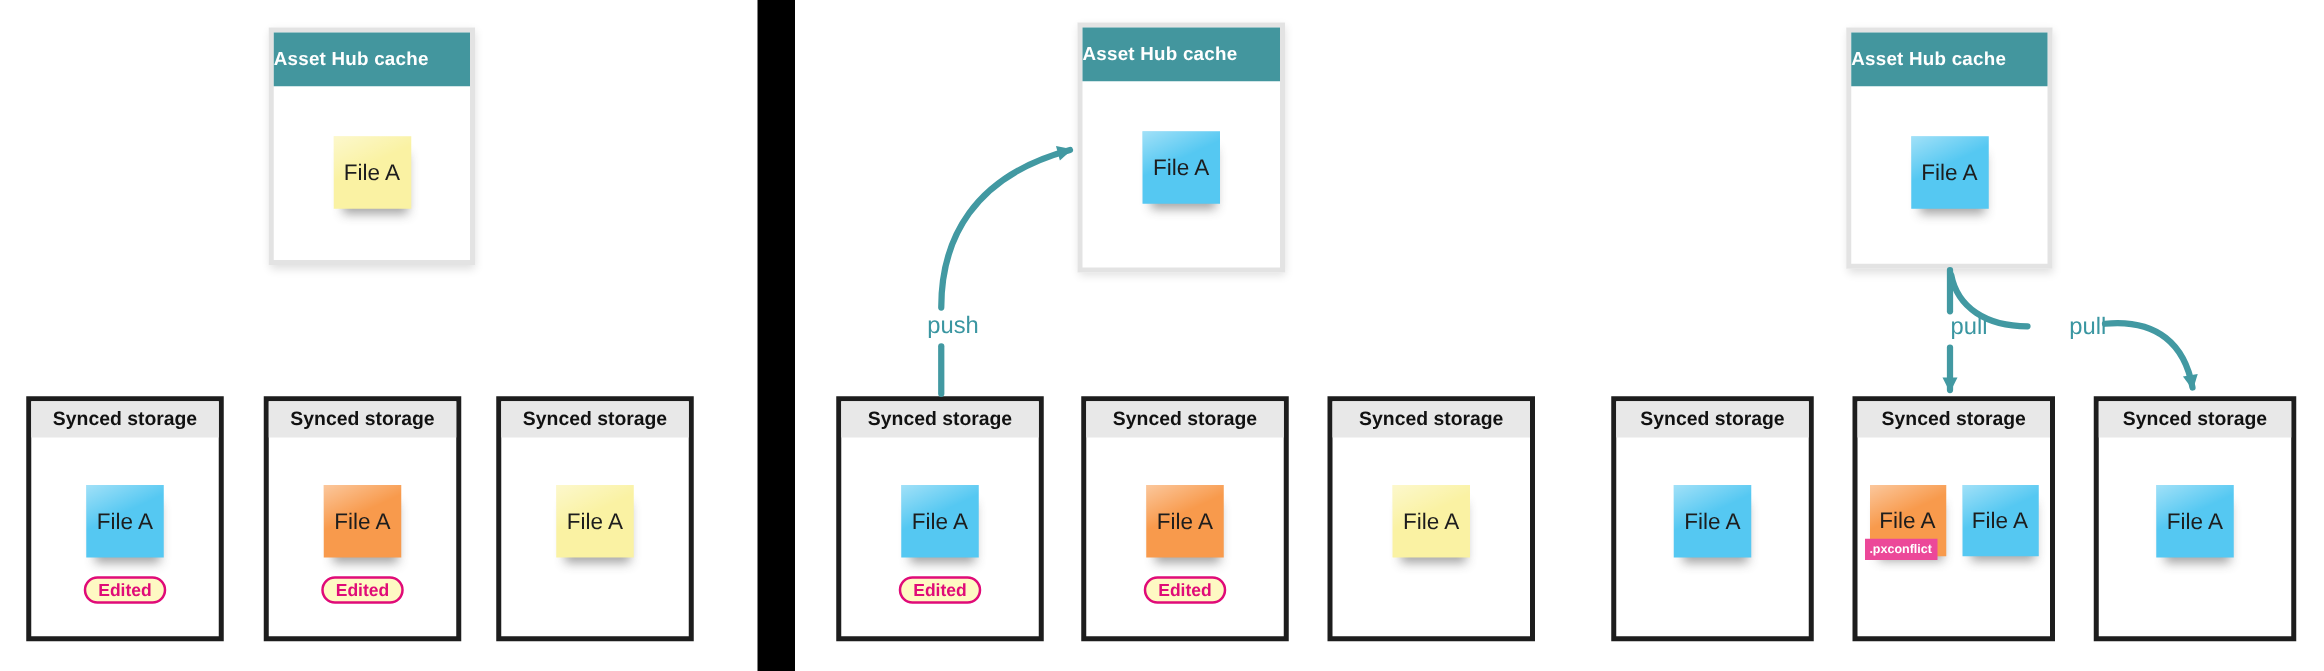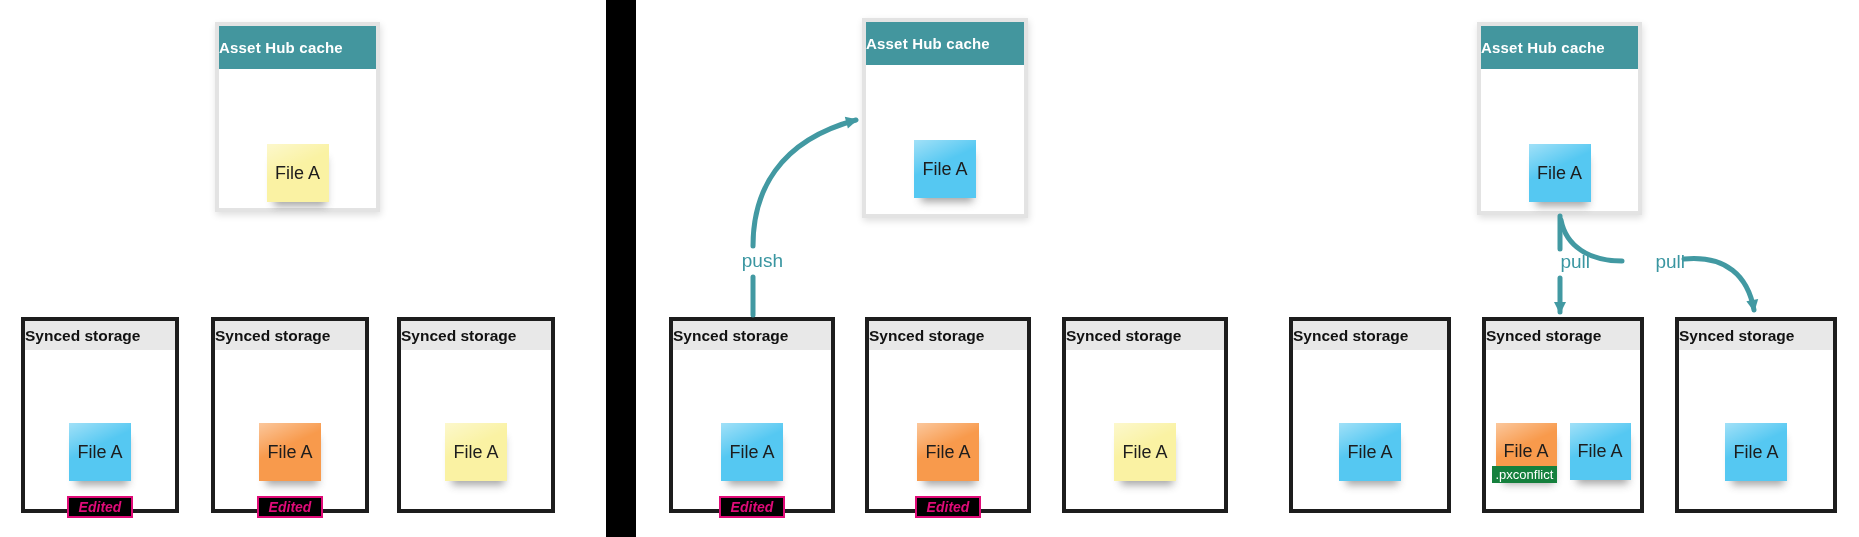--- a/index.html
+++ b/index.html
@@ -19,43 +19,42 @@
     display:flex;align-items:center;letter-spacing:0.2px;
   }
   .cache-body{flex:1;display:flex;justify-content:center;align-items:flex-start;padding-top:40px;}
   
   .storage{
     position:absolute;top:317px;height:196px;background:#fff;border:4px solid #1d1d1d;
     box-sizing:border-box;display:flex;flex-direction:column;
   }
   .storage-header{
     flex:none;height:29px;background:#e8e8e8;color:#111;font-weight:bold;font-size:15.5px;
-    display:flex;align-items:center;justify-content:flex-start;
+    display:flex;align-items:center;justify-content:center;
   }
   .storage-body{flex:1;display:flex;flex-direction:column;align-items:center;padding-top:38px;}
   
   .note{
     width:62px;height:58px;background:var(--note,#ffe);position:relative;
     display:flex;align-items:center;justify-content:center;
     box-shadow:2px 9px 8px -5px rgba(55,55,55,0.45);
-    margin-top:35px;
   }
   .note::before{
     content:"";position:absolute;inset:0;
     background:linear-gradient(155deg,rgba(255,255,255,0.45),rgba(255,255,255,0) 42%);
   }
   .note-label{position:relative;z-index:1;font-size:18px;color:#1d1d1d;}
   .note-row{display:flex;gap:13px;}
   .conflict{
-    position:absolute;left:-4px;bottom:-3px;z-index:2;background:#15803d;color:#fff;
-    font-weight:normal;font-size:13px;padding:2px 4px;white-space:nowrap;line-height:13px;
+    position:absolute;left:-4px;bottom:-3px;z-index:2;background:#ec4899;color:#fff;
+    font-weight:bold;font-size:10px;padding:2px 4px;white-space:nowrap;line-height:13px;
   }
   .badge{
-    margin-top:15px;background:#000000;border:2px solid #e00b78;color:#e00b78;border-radius:0;
-    font-weight:bold;font-size:14px;line-height:16px;padding:1px 10px;font-style:italic;
+    margin-top:15px;background:#fef9c3;border:2px solid #e00b78;color:#e00b78;border-radius:11px;
+    font-weight:bold;font-size:14px;line-height:16px;padding:1px 10px;
   }
   
   .arrows{position:absolute;left:0;top:0;width:1859px;height:537px;pointer-events:none;}
   .arrow{stroke:#4299a2;stroke-width:5;fill:none;stroke-linecap:round;}
   .arrow-label{
     position:absolute;width:60px;text-align:right;color:#3a96a1;font-size:19px;line-height:22px;
   }
 </style>
 </head>
 <body>

